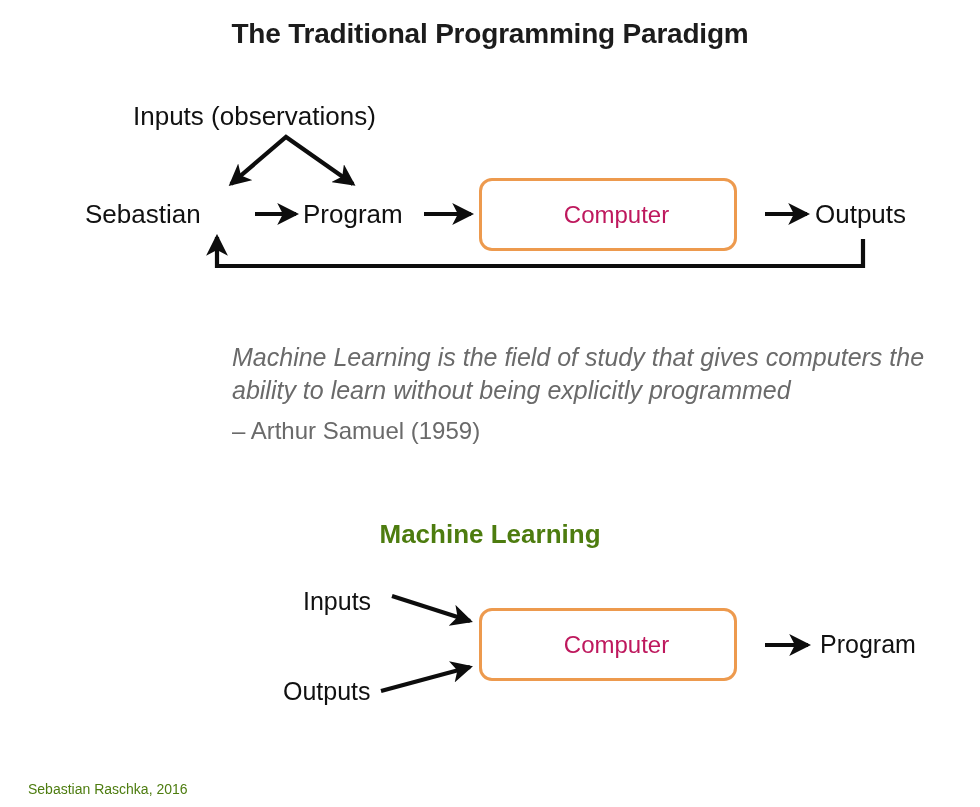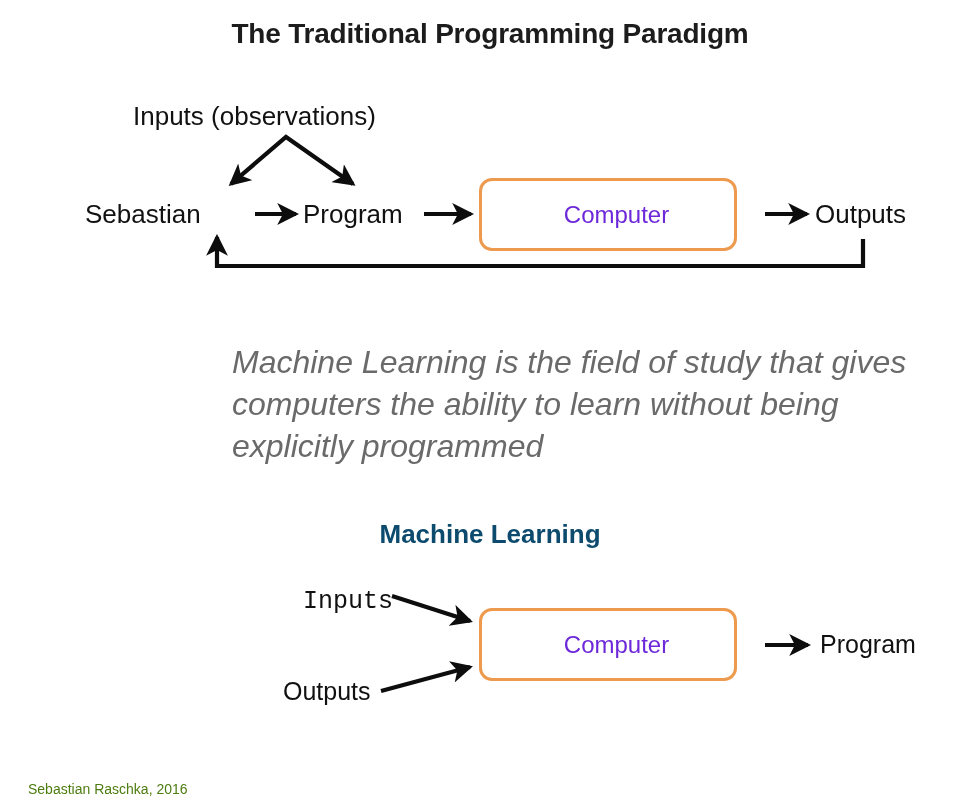--- a/index.html
+++ b/index.html
@@ -32,21 +32,21 @@
     letter-spacing: -0.2px;
     color: #1c1c1c;
   }
   .section-title {
     top: 519px;
     left: 0;
     width: 980px;
     text-align: center;
     font-size: 26px;
     font-weight: bold;
-    color: #0c4a6e;
+    color: #4d7c0f;
   }
 
   
   .lbl {
     font-size: 26px;
     font-weight: normal;
     color: #111111;
     white-space: nowrap;
     line-height: 1;
   }
@@ -60,56 +60,56 @@
     border: 3px solid #ED9A4E;
     border-radius: 13px;
     background: #ffffff;
     box-sizing: border-box;
     display: flex;
     align-items: center;
     justify-content: center;
   }
   .comp-box span {
     font-size: 24px;
-    color: #6d28d9;
+    color: #be185d;
     line-height: 1;
     margin-left: 17px;
   }
   .box-top { top: 178px; left: 479px; width: 258px; height: 73px; }
   .box-bottom { top: 608px; left: 479px; width: 258px; height: 73px; }
 
   
   .arrows {
     top: 0; left: 0;
     width: 980px;
     height: 807px;
     pointer-events: none;
   }
 
   
   .quote {
     top: 341px;
     left: 232px;
     width: 730px;
-    font-size: 32px;
+    font-size: 25px;
     font-style: italic;
     color: #6a6a6a;
     line-height: 1.32;
   }
   .quote-attrib {
     top: 417px;
     left: 232px;
     font-size: 24px;
     font-style: normal;
     color: #6a6a6a;
     white-space: nowrap;
   }
 
   
-  .lbl-in-bottom  { top: 589px; left: 303px; font-size: 25px; font-family: Liberation Mono, monospace; }
+  .lbl-in-bottom  { top: 589px; left: 303px; font-size: 25px; }
   .lbl-out-bottom { top: 679px; left: 283px; font-size: 25px; }
   .lbl-prog-out   { top: 632px; left: 820px; font-size: 25px; }
 
   
   .footer {
     top: 781px;
     left: 28px;
     font-size: 14px;
     color: #4d7c0f;
     white-space: nowrap;
@@ -156,20 +156,21 @@
 
     <line x1="392" y1="596" x2="470" y2="621" stroke="#0d0d0d" stroke-width="4.2" marker-end="url(#ah)"></line>
 
     <line x1="381" y1="691" x2="470" y2="667" stroke="#0d0d0d" stroke-width="4.2" marker-end="url(#ah)"></line>
 
     <line x1="765" y1="645" x2="808" y2="645" stroke="#0d0d0d" stroke-width="4.2" marker-end="url(#ah)"></line>
   </svg>
 
   <div class="abs quote">Machine Learning is the field of study that gives computers the ability to learn without being explicitly programmed</div>
 
+  <div class="abs quote-attrib">– Arthur Samuel (1959)</div>
 
   <div class="abs section-title">Machine Learning</div>
 
   <div class="abs lbl lbl-in-bottom">Inputs</div>
 
   <div class="abs lbl lbl-out-bottom">Outputs</div>
 
   <div class="abs comp-box box-bottom">
     <span>Computer</span>
   </div>

